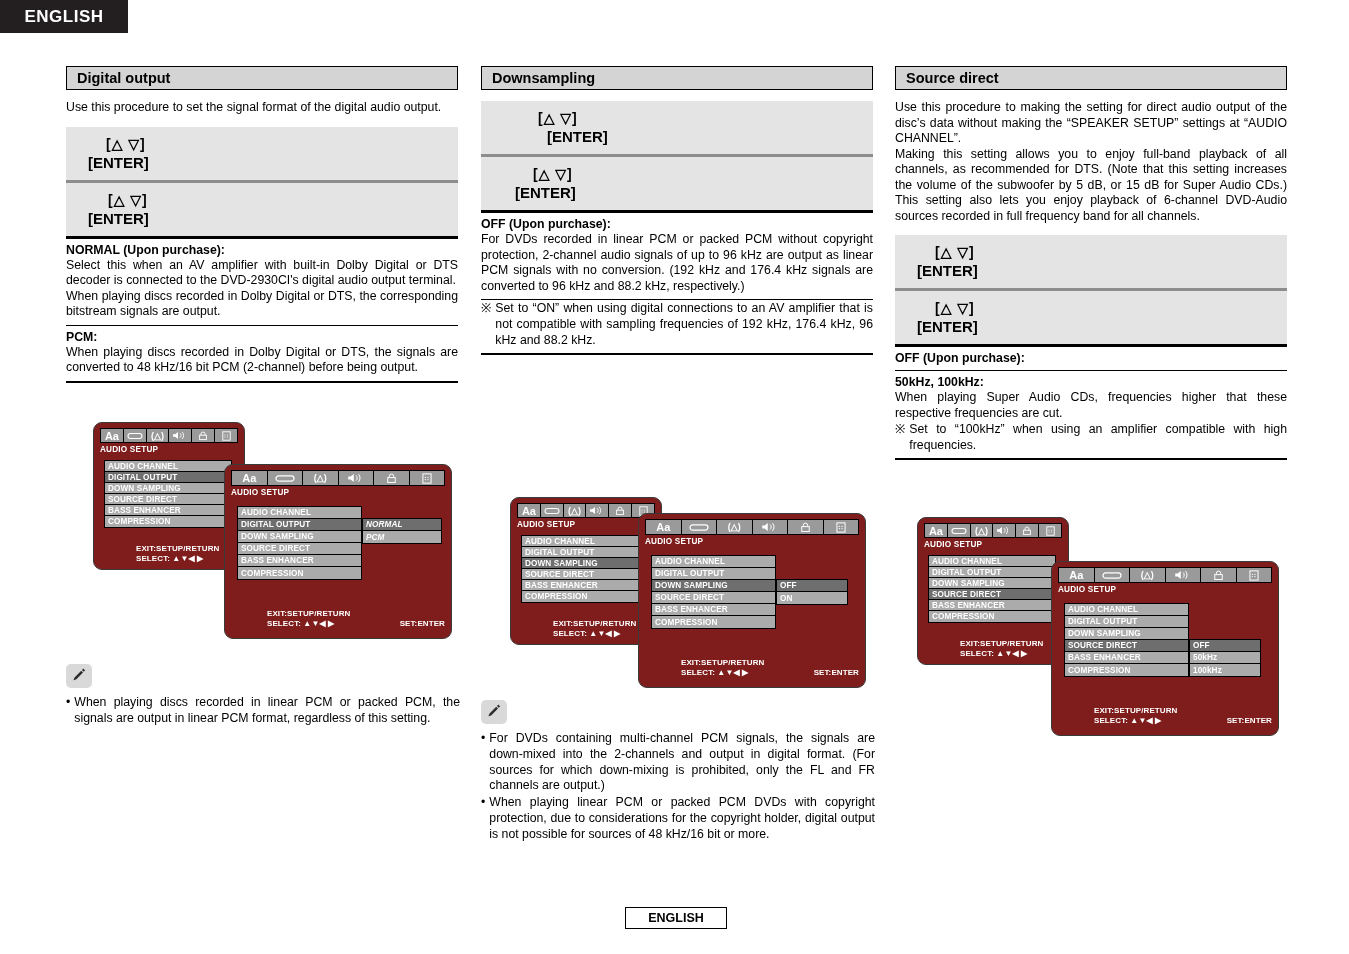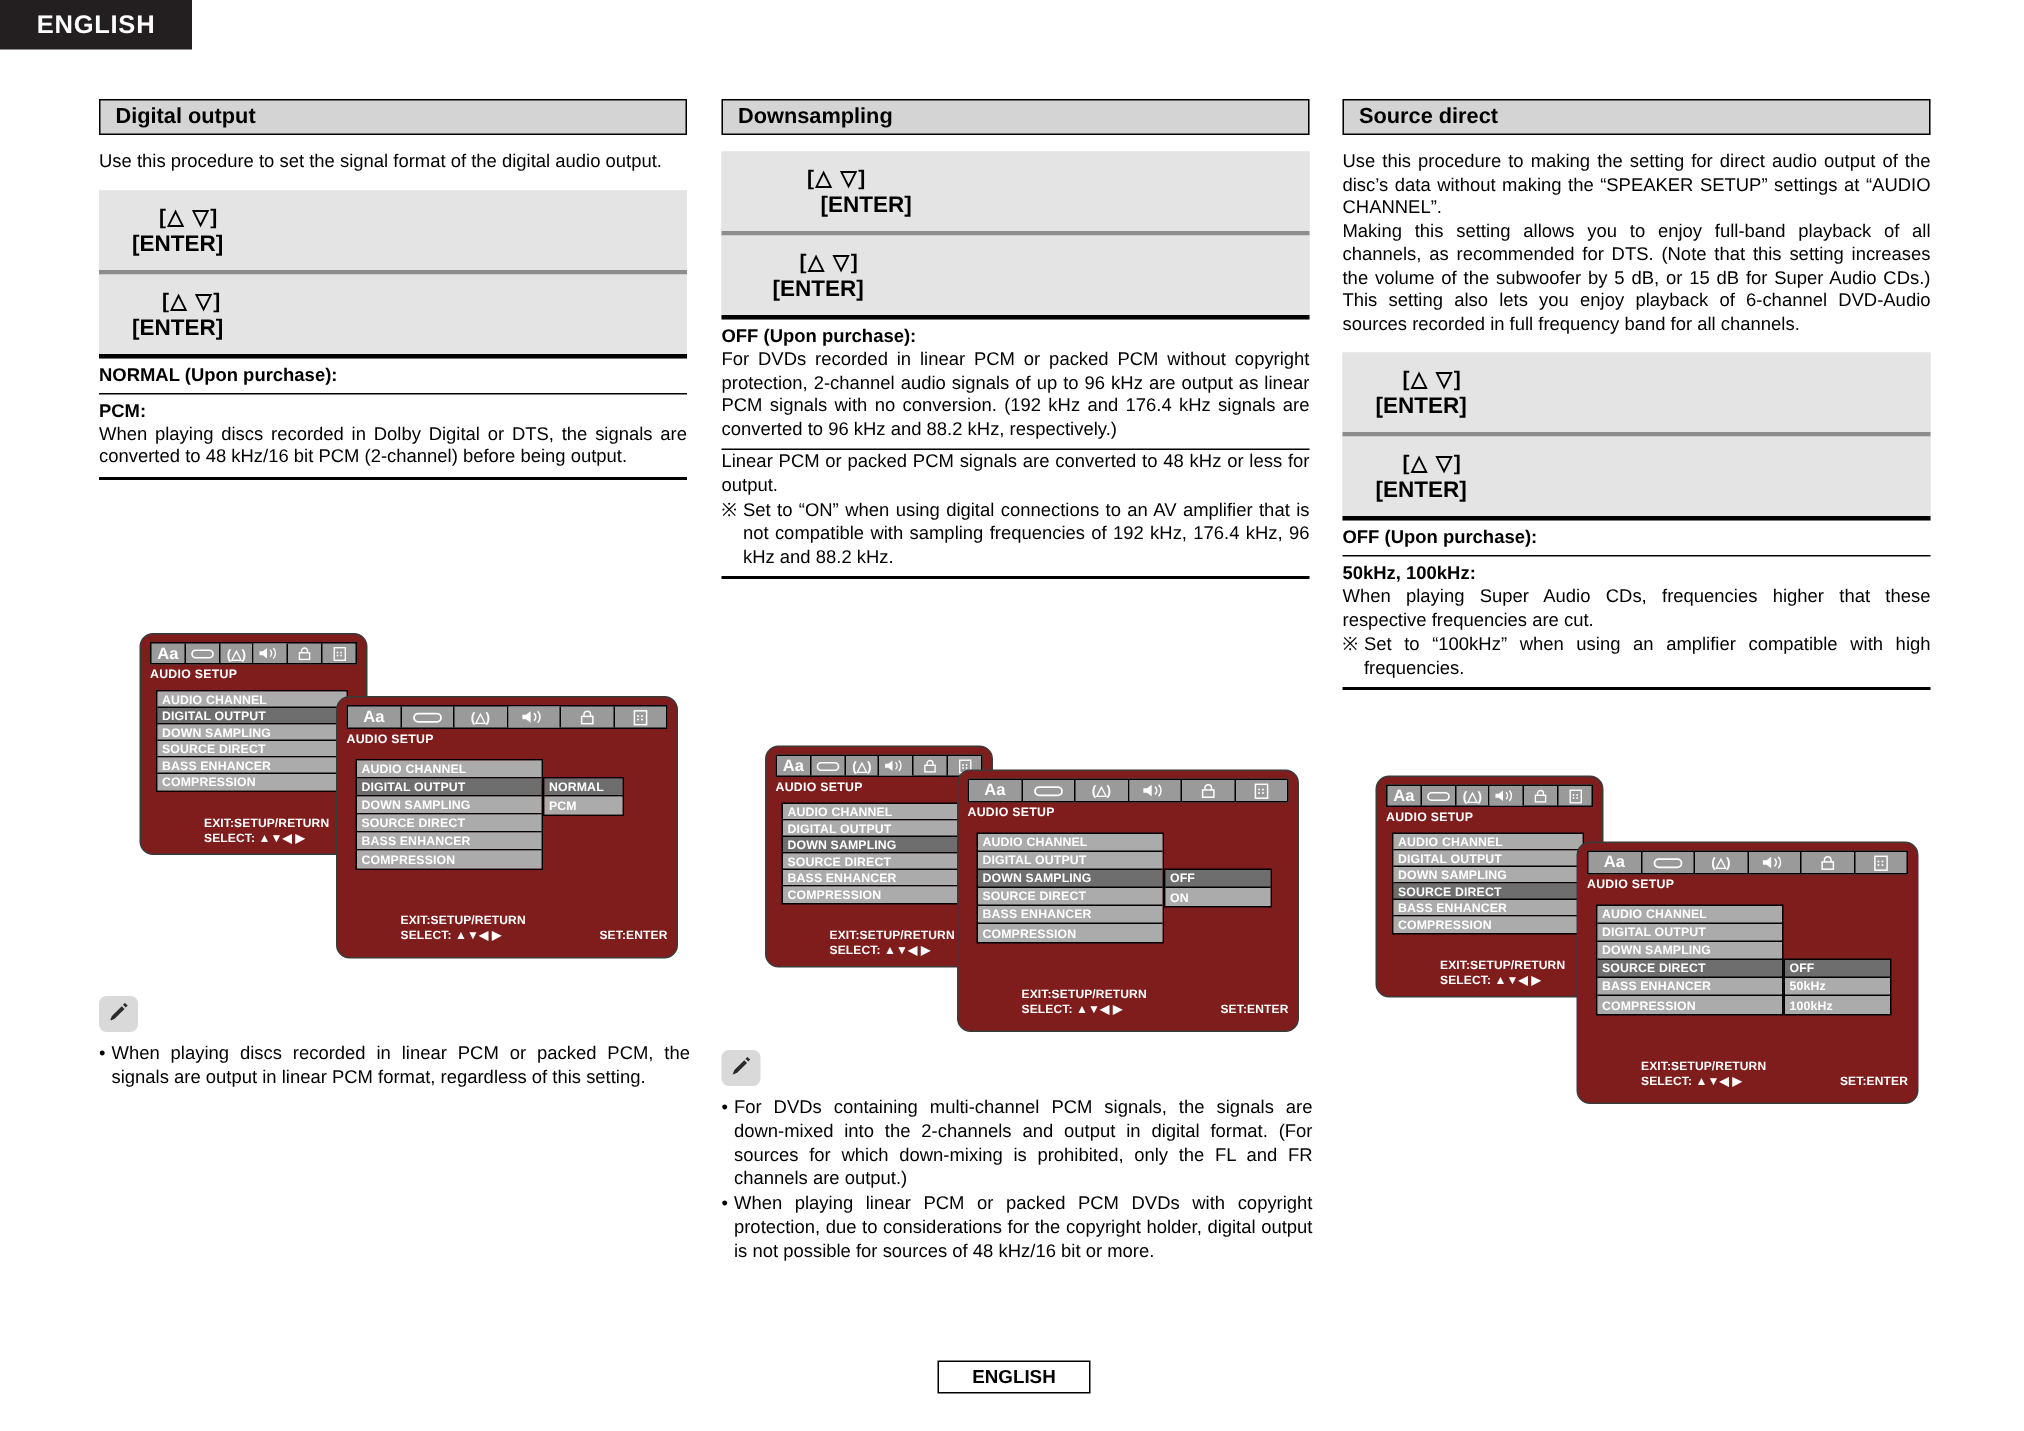--- a/index.html
+++ b/index.html
@@ -287,20 +287,22 @@
     <div class="keybox-sep"></div>
     <div class="keybox ind-b">
       <div class="arrows">[△  ▽]</div>
       <div class="enter">[ENTER]</div>
     </div>
     <div class="keybox-end"></div>
   </div>
 
   <div class="optblock">
     <div class="opt-title">NORMAL (Upon purchase):</div>
+    <div class="opt-body" style="white-space:pre-line">Select this when an AV amplifier with built-in Dolby Digital or DTS decoder is connected to the DVD-2930CI's digital audio output terminal.
+When playing discs recorded in Dolby Digital or DTS, the corresponding bitstream signals are output.</div>
   </div>
   <div class="rule-thin"></div>
   <div class="optblock">
     <div class="opt-title">PCM:</div>
     <div class="opt-body">When playing discs recorded in Dolby Digital or DTS, the signals are converted to 48 kHz/16 bit PCM (2-channel) before being output.</div>
   </div>
   <div class="rule-thick"></div>
 </div>
 
 <div class="osd" id="osd1-back" style="left:93px; top:422px; width:152px; height:148px;">
@@ -392,21 +394,21 @@
       <div class="osd-menu" style="width:125px;">
         <div class="osd-row" style="height:12px">AUDIO CHANNEL</div>
         <div class="osd-row hl" style="height:12px">DIGITAL OUTPUT</div>
         <div class="osd-row" style="height:12px">DOWN SAMPLING</div>
         <div class="osd-row" style="height:12px">SOURCE DIRECT</div>
         <div class="osd-row" style="height:12px">BASS ENHANCER</div>
         <div class="osd-row" style="height:12px">COMPRESSION</div>
       </div>
     </div>
     <div class="osd-menu-wrap" style="left:131px; top:48px;">
-      <div class="osd-val" style="width:54px;">
+      <div class="osd-val" style="width:80px;font-style:italic;">
         <div class="osd-row sel" style="height:12px">NORMAL</div>
         <div class="osd-row" style="height:12px">PCM</div>
       </div>
     </div>
     <div class="osd-foot" style="top:139px;">
       <div class="l1">EXIT:SETUP/RETURN</div>
       <div class="l2">
         <span>SELECT: ▲▼◀ ▶</span>
         <span>SET:ENTER</span>
       </div>
@@ -447,21 +449,20 @@
     </div>
     <div class="keybox-end"></div>
   </div>
 
   <div class="optblock">
     <div class="opt-title">OFF (Upon purchase):</div>
     <div class="opt-body">For DVDs recorded in linear PCM or packed PCM without copyright protection, 2-channel audio signals of up to 96 kHz are output as linear PCM signals with no conversion. (192 kHz and 176.4 kHz signals are converted to 96 kHz and 88.2 kHz, respectively.)</div>
   </div>
   <div class="rule-thin"></div>
   <div class="optblock">
-    <div class="opt-body">Linear PCM or packed PCM signals are converted to 48 kHz or less for output.</div>
     <div class="note-star">
       <span class="star">※</span>
       <span class="star-text">Set to “ON” when using digital connections to an AV amplifier that is not compatible with sampling frequencies of 192 kHz, 176.4 kHz, 96 kHz and 88.2 kHz.</span>
     </div>
   </div>
   <div class="rule-thick"></div>
 </div>
 
 <div class="osd" id="osd2-back" style="left:510px; top:497px; width:152px; height:148px;">
   <div class="osd-inner">

